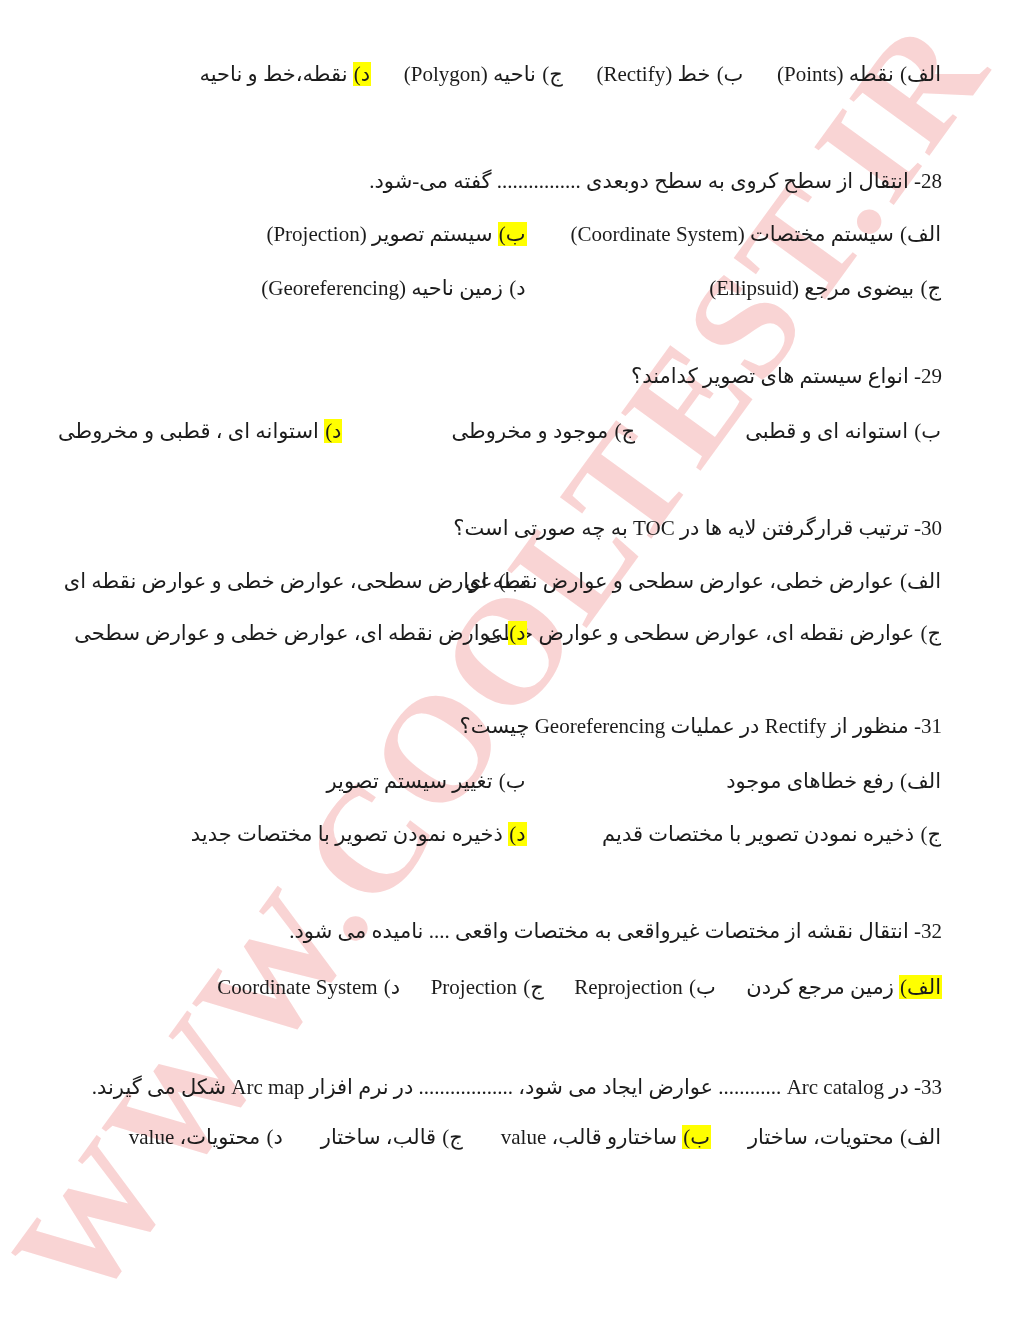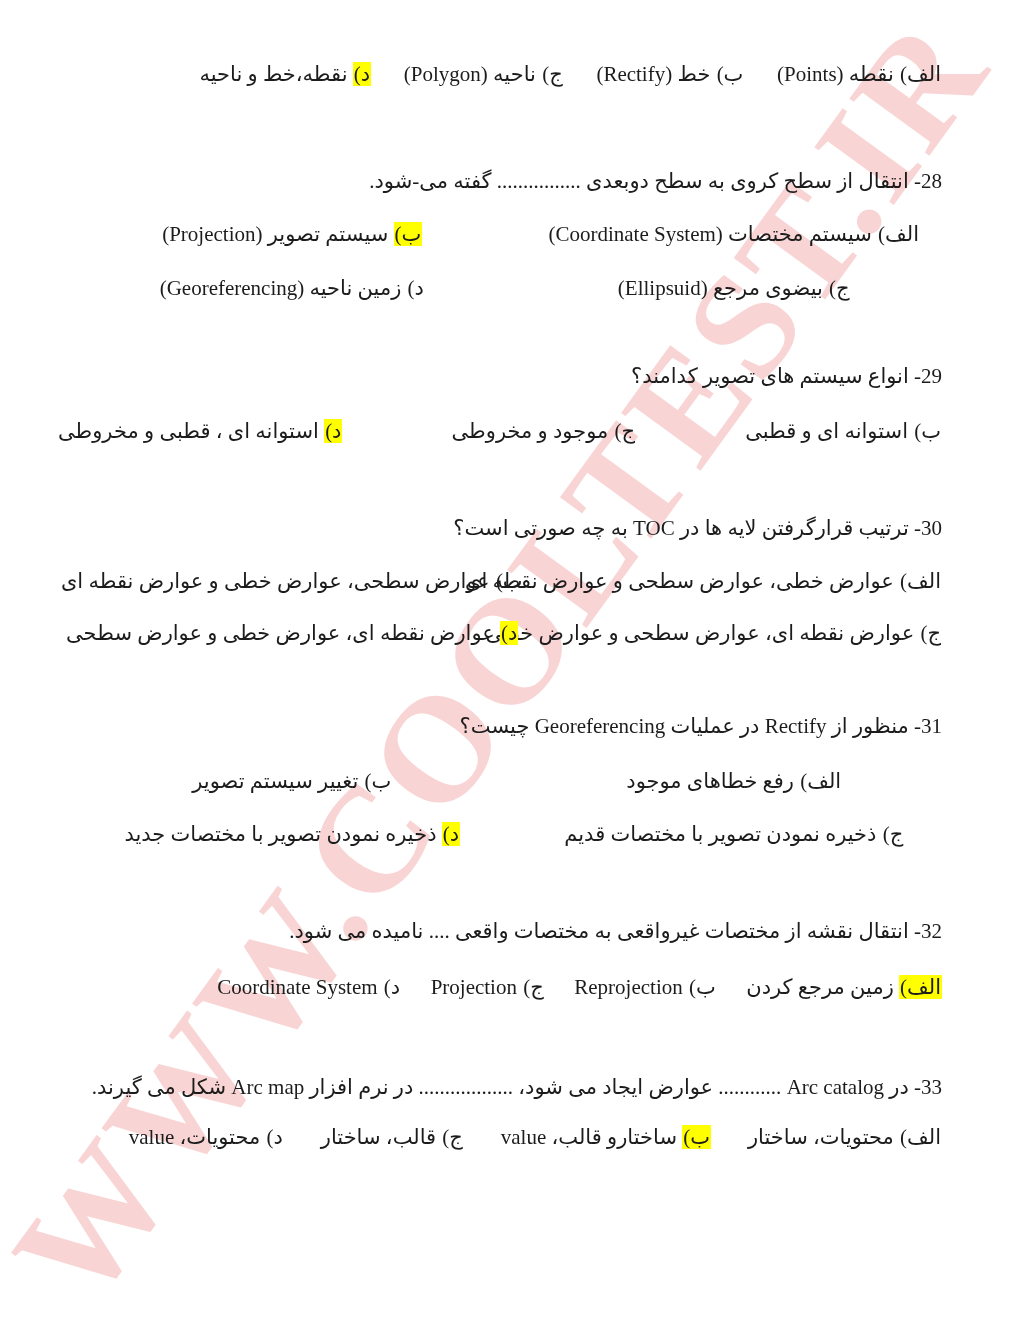--- a/index.html
+++ b/index.html
@@ -13,21 +13,21 @@
     color:#1c1c1c;
     font-size:21px;
   }
   .content { position:relative; z-index:1; padding:58px 78px 0 58px; }
   .row { line-height:32px; text-align:right; }
   
   .opts-2col { display:grid; grid-template-columns:47% 53%; }
   
   .opts-inline { display:flex; justify-content:space-between; }
   .w84 { width:84%; } .w100 { width:100%; } .w82 { width:82%; } .w92 { width:92%; }
-  .opt { white-space:nowrap;text-align:center; }
+  .opt { white-space:nowrap; }
   .marker { padding:0 1px; }
   .hl { background:#ffff00; }
   
   .mb-75{margin-bottom:75px} .mb-68{margin-bottom:68px} .mb-65{margin-bottom:65px}
   .mb-61{margin-bottom:61px} .mb-56{margin-bottom:56px} .mb-23{margin-bottom:23px}
   .mb-22{margin-bottom:22px} .mb-21{margin-bottom:21px} .mb-20{margin-bottom:20px}
   .mb-18{margin-bottom:18px} .mb-11{margin-bottom:24px}
   .watermark {
     position:absolute; z-index:0;
     top:50%; left:49%;

